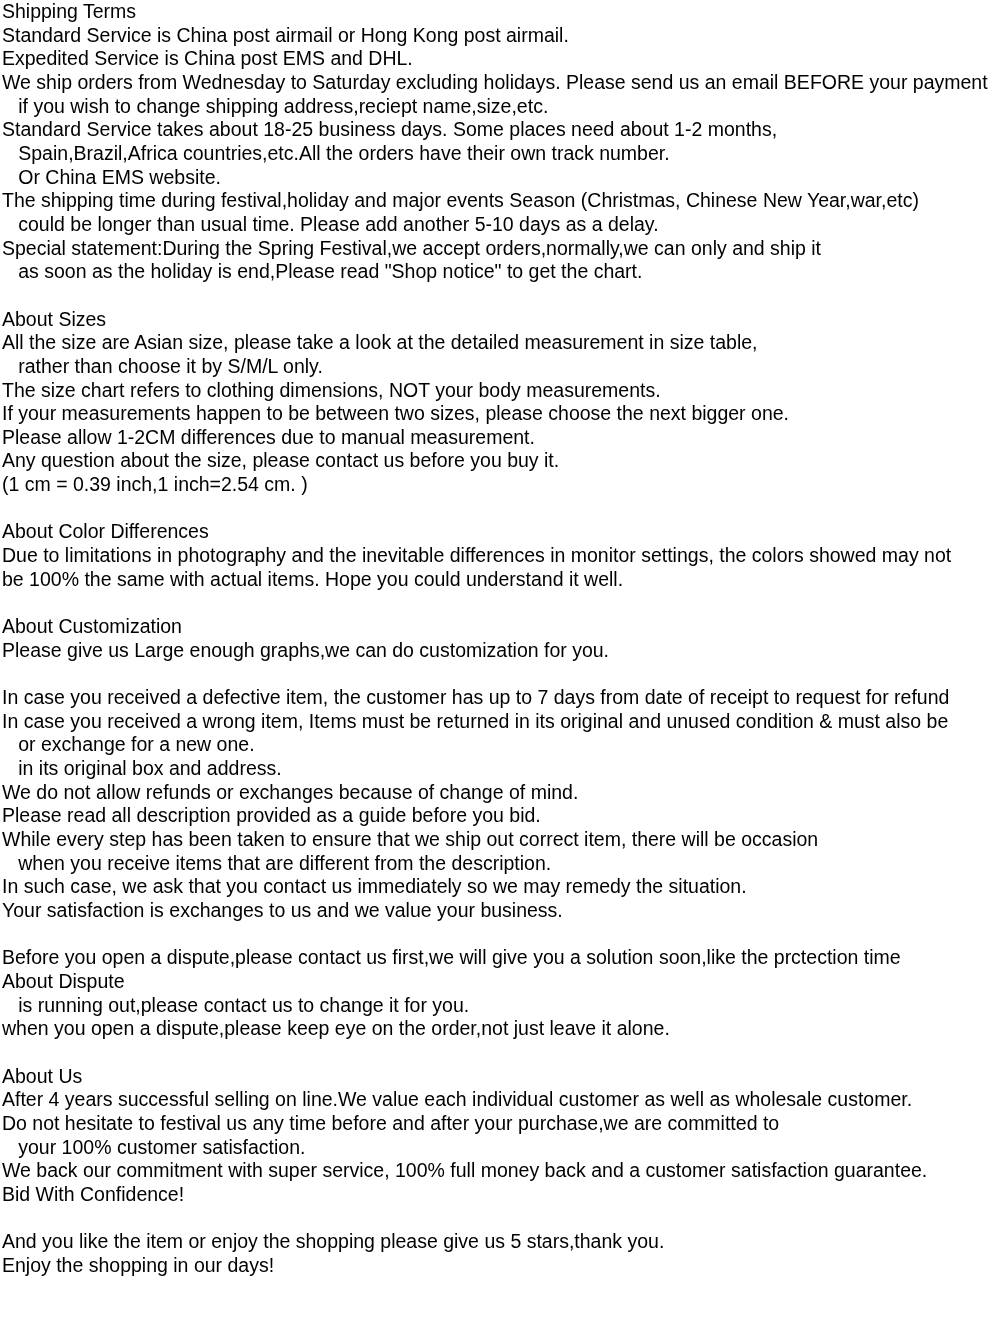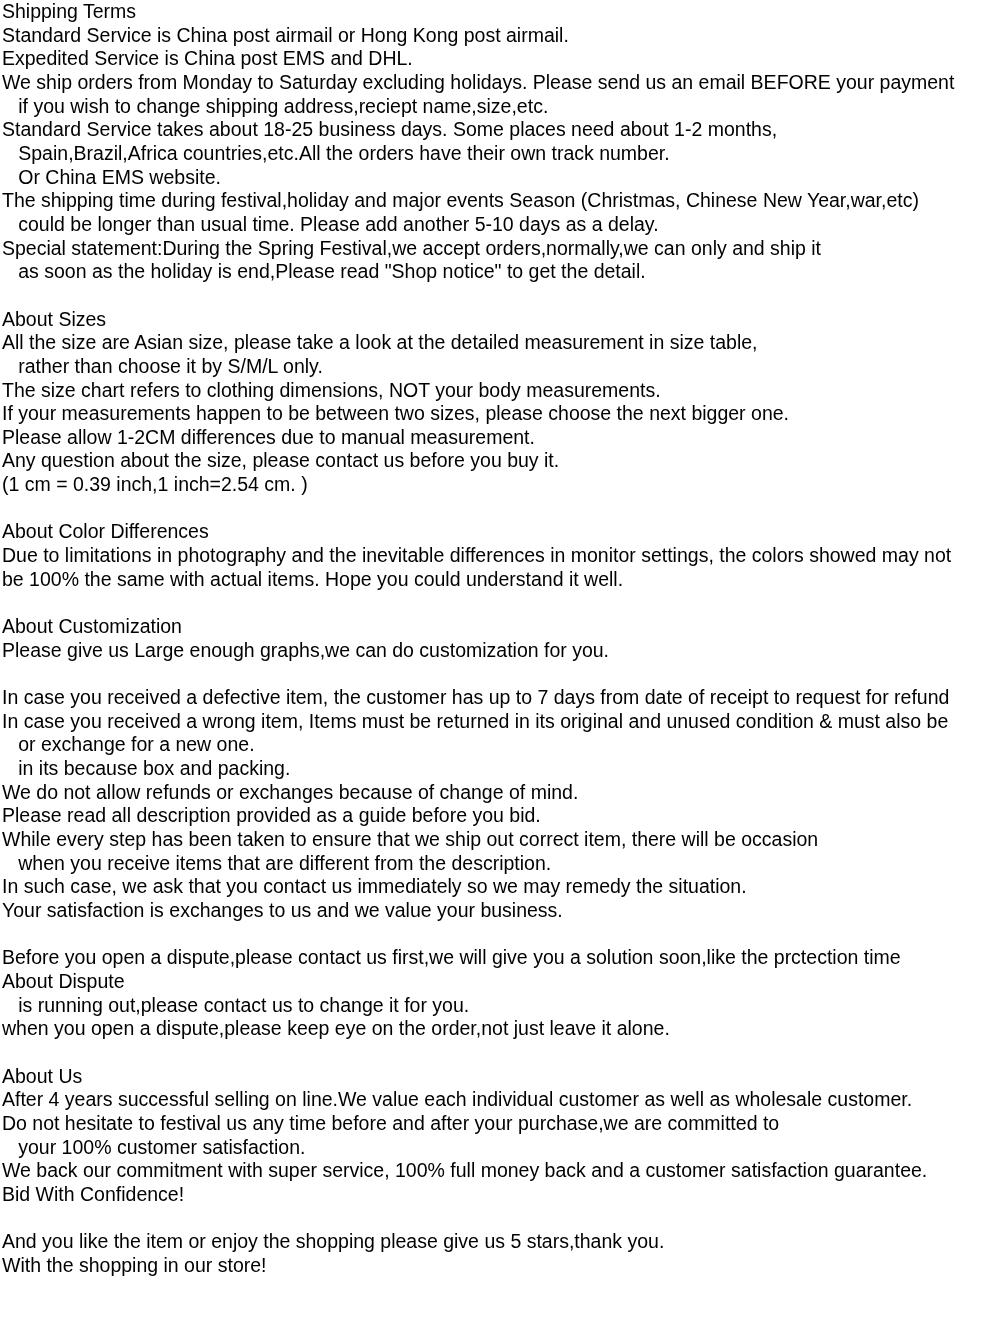--- a/index.html
+++ b/index.html
@@ -32,64 +32,64 @@
     height: 23.66px;
   }
 </style>
 </head>
 <body>
 
 <div id="doc">
     <div class="line">Shipping Terms</div>
     <div class="line">Standard Service is China post airmail or Hong Kong post airmail.</div>
     <div class="line">Expedited Service is China post EMS and DHL.</div>
-    <div class="line">We ship orders from Monday to Saturday excluding holidays. Please send us an email BEFORE your payment</div>
+    <div class="line">We ship orders from Wednesday to Saturday excluding holidays. Please send us an email BEFORE your payment</div>
     <div class="line">   if you wish to change shipping address,reciept name,size,etc.</div>
     <div class="line">Standard Service takes about 18-25 business days. Some places need about 1-2 months,</div>
     <div class="line">   Spain,Brazil,Africa countries,etc.All the orders have their own track number.</div>
     <div class="line">   Or China EMS website.</div>
     <div class="line">The shipping time during festival,holiday and major events Season (Christmas, Chinese New Year,war,etc)</div>
     <div class="line">   could be longer than usual time. Please add another 5-10 days as a delay.</div>
     <div class="line">Special statement:During the Spring Festival,we accept orders,normally,we can only and ship it</div>
-    <div class="line">   as soon as the holiday is end,Please read "Shop notice" to get the detail.</div>
+    <div class="line">   as soon as the holiday is end,Please read "Shop notice" to get the chart.</div>
     <div class="line blank"></div>
     <div class="line">About Sizes</div>
     <div class="line">All the size are Asian size, please take a look at the detailed measurement in size table,</div>
     <div class="line">   rather than choose it by S/M/L only.</div>
     <div class="line">The size chart refers to clothing dimensions, NOT your body measurements.</div>
     <div class="line">If your measurements happen to be between two sizes, please choose the next bigger one.</div>
     <div class="line">Please allow 1-2CM differences due to manual measurement.</div>
     <div class="line">Any question about the size, please contact us before you buy it.</div>
     <div class="line">(1 cm = 0.39 inch,1 inch=2.54 cm. )</div>
     <div class="line blank"></div>
     <div class="line">About Color Differences</div>
     <div class="line">Due to limitations in photography and the inevitable differences in monitor settings, the colors showed may not</div>
     <div class="line">be 100% the same with actual items. Hope you could understand it well.</div>
     <div class="line blank"></div>
     <div class="line">About Customization</div>
     <div class="line">Please give us Large enough graphs,we can do customization for you.</div>
     <div class="line blank"></div>
     <div class="line">In case you received a defective item, the customer has up to 7 days from date of receipt to request for refund</div>
     <div class="line">In case you received a wrong item, Items must be returned in its original and unused condition &amp; must also be</div>
     <div class="line">   or exchange for a new one.</div>
-    <div class="line">   in its because box and packing.</div>
+    <div class="line">   in its original box and address.</div>
     <div class="line">We do not allow refunds or exchanges because of change of mind.</div>
     <div class="line">Please read all description provided as a guide before you bid.</div>
     <div class="line">While every step has been taken to ensure that we ship out correct item, there will be occasion</div>
     <div class="line">   when you receive items that are different from the description.</div>
     <div class="line">In such case, we ask that you contact us immediately so we may remedy the situation.</div>
     <div class="line">Your satisfaction is exchanges to us and we value your business.</div>
     <div class="line blank"></div>
     <div class="line">Before you open a dispute,please contact us first,we will give you a solution soon,like the prctection time</div>
     <div class="line">About Dispute</div>
     <div class="line">   is running out,please contact us to change it for you.</div>
     <div class="line">when you open a dispute,please keep eye on the order,not just leave it alone.</div>
     <div class="line blank"></div>
     <div class="line">About Us</div>
     <div class="line">After 4 years successful selling on line.We value each individual customer as well as wholesale customer.</div>
     <div class="line">Do not hesitate to festival us any time before and after your purchase,we are committed to</div>
     <div class="line">   your 100% customer satisfaction.</div>
     <div class="line">We back our commitment with super service, 100% full money back and a customer satisfaction guarantee.</div>
     <div class="line">Bid With Confidence!</div>
     <div class="line blank"></div>
     <div class="line">And you like the item or enjoy the shopping please give us 5 stars,thank you.</div>
-    <div class="line">With the shopping in our store!</div>
+    <div class="line">Enjoy the shopping in our days!</div>
   </div>
 
 </body></html>

